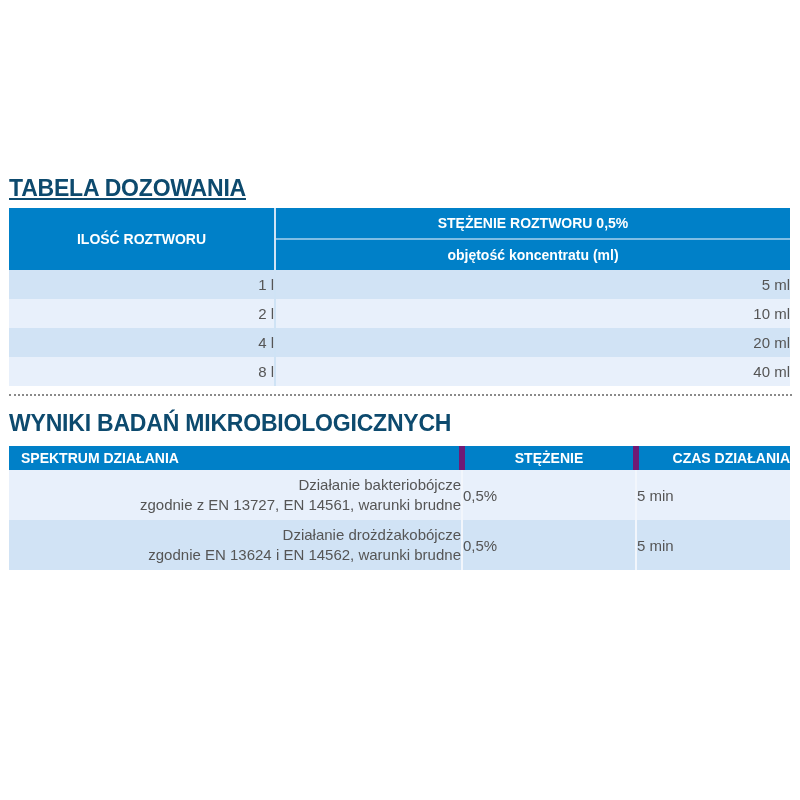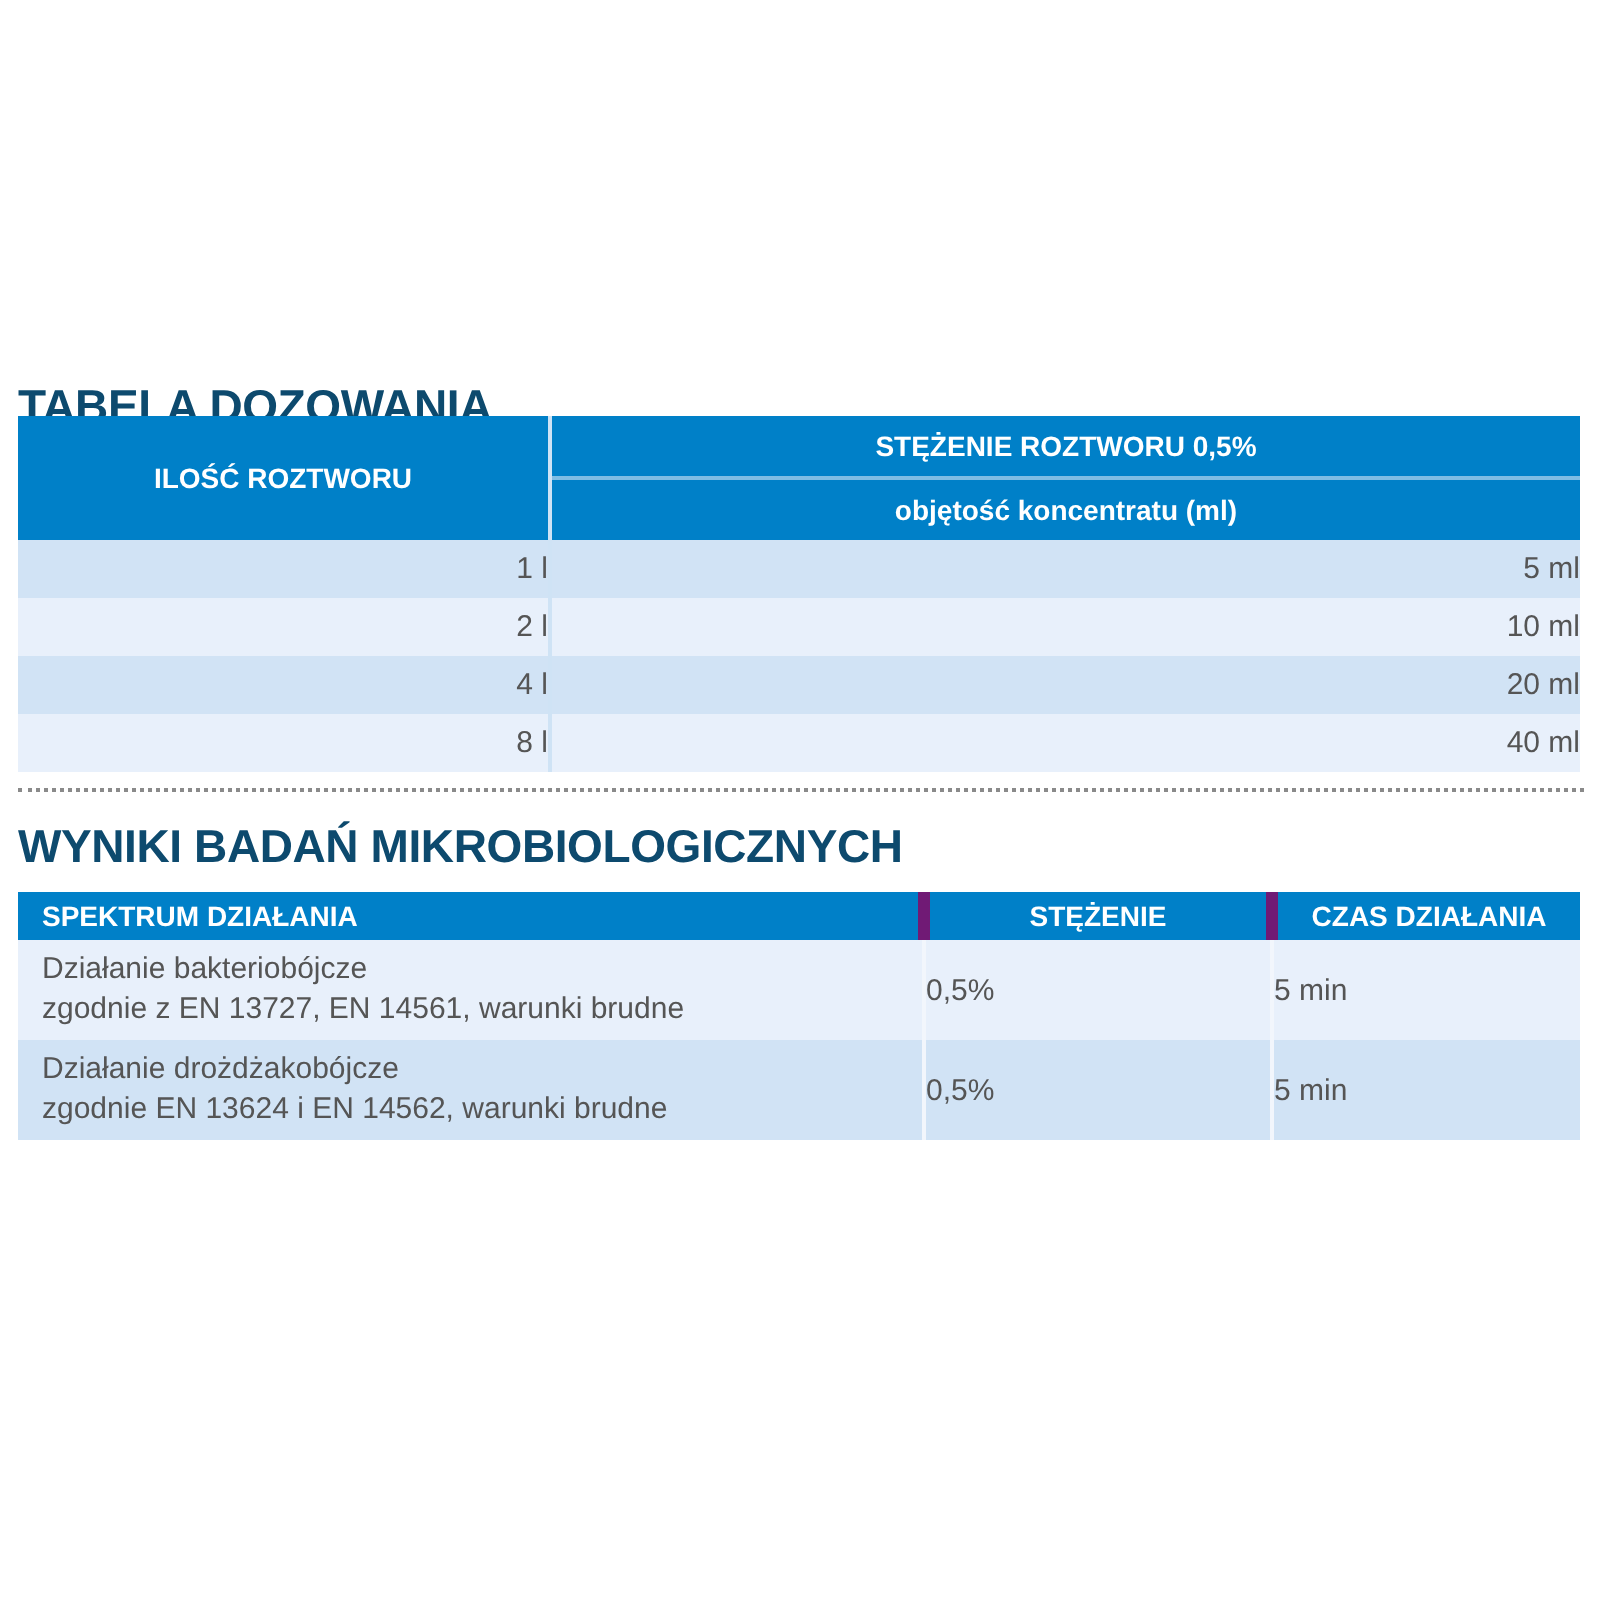--- a/index.html
+++ b/index.html
@@ -1,35 +1,35 @@
 <!DOCTYPE html>
 <html><head>
 <meta charset="utf-8">
 <style>
   html, body { margin: 0; padding: 0; }
   body { width: 800px; height: 800px; background: #ffffff; position: relative; font-family: "Liberation Sans", sans-serif; overflow: hidden; }
   .heading { position: absolute; left: 9px; font-weight: bold; color: #0d4a6e; font-size: 23px; letter-spacing: -0.2px; }
-  #h1 { top: 190px; }
+  #h1 { top: 175px; text-decoration: underline; }
   #h2 { top: 410px; }
   table { border-collapse: collapse; position: absolute; left: 9px; width: 781px; table-layout: fixed; }
   #t1 { top: 208px; }
   #t2 { top: 446px; }
   th { background: #0080c8; color: #ffffff; font-weight: bold; font-size: 14px; padding: 0; }
   td { padding: 0; color: #555555; font-size: 15px; }
   #t1 th, #t1 td { border-right: 2px solid #cfe3f5; }
   #t1 th:last-child, #t1 td:last-child { border-right: none; }
   #t1 .h-top { height: 30px; border-bottom: 2px solid #7fbde4; }
   #t1 .h-sub { height: 30px; }
   #t1 td { height: 29px; text-align: right; }
   #t1 tr.odd td { background: #d1e3f5; }
   #t1 tr.even td { background: #e8f0fb; }
   #t2 th { height: 24px; border-right: 6px solid #701a75; font-size: 14px; }
-  #t2 th:last-child { border-right: none; }
+  #t2 th:last-child { border-right: none; text-align: right; }
   #t2 th.left { text-align: left; padding-left: 12px; }
-  #t2 td { border-right: 2px solid #f2f6fc; height: 50px; }
+  #t2 td { border-right: 2px solid #f2f6fc; height: 50px; text-align: right; }
   #t2 td:last-child { border-right: none; }
   #t2 td.desc { padding-left: 12px; line-height: 20px; font-size: 15px; }
   #t2 td.c { text-align: left; }
   #t2 tr.odd td { background: #e8f0fb; }
   #t2 tr.even td { background: #d1e3f5; }
   .dots { position: absolute; left: 9px; width: 783px; top: 394px; border-top: 2px dotted #8a8a8a; height: 0; }
 </style>
 </head>
 <body>
 

